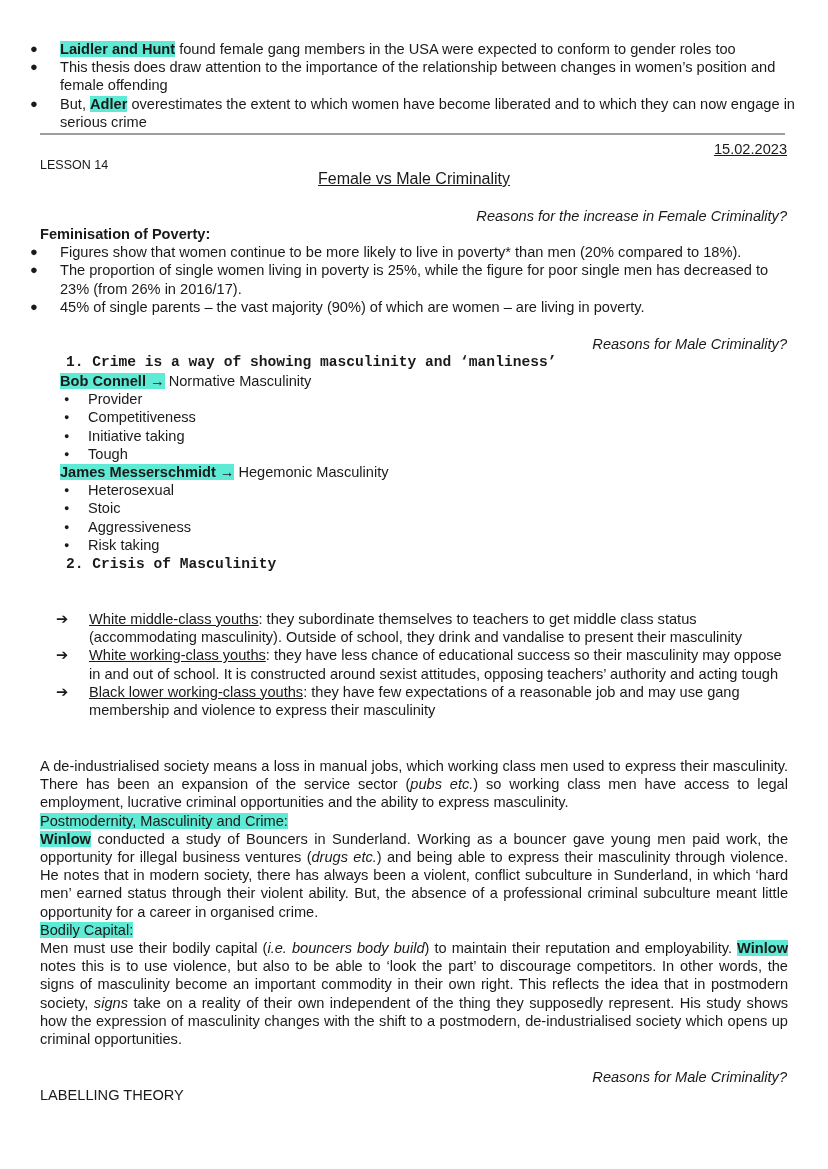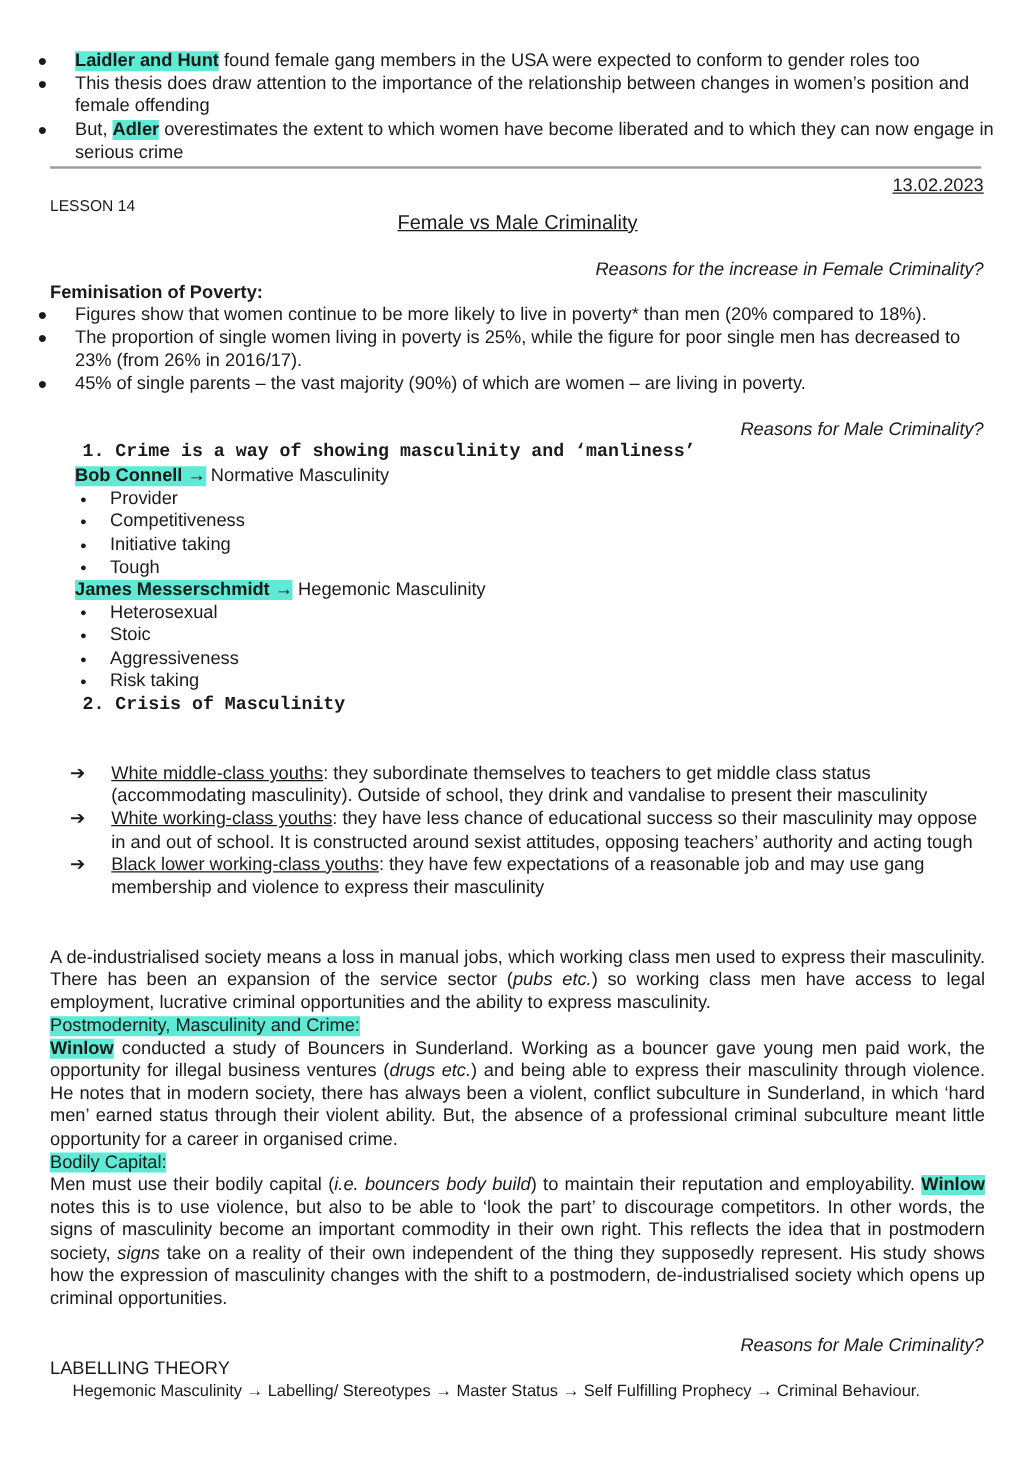--- a/index.html
+++ b/index.html
@@ -55,21 +55,21 @@
       <span>This thesis does draw attention to the importance of the relationship between changes in women’s position and female offending</span>
     </div>
     <div class="bul">
       <span class="dot">●</span>
       <span>But, </span><span class="hl b">Adler</span><span> overestimates the extent to which women have become liberated and to which they can now engage in serious crime</span>
     </div>
   </div>
 
   <div class="rule"></div>
 
-  <div class="date">13.02.2023</div>
+  <div class="date">15.02.2023</div>
   <div class="lesson">LESSON 14</div>
   <div class="title">Female vs Male Criminality</div>
 
   <div class="right-italic" style="top:207px;">Reasons for the increase in Female Criminality?</div>
 
   <div class="block" style="top:225px;">
     <div class="b">Feminisation of Poverty:</div>
     <div class="fbul">
       <span class="dot">●</span>
       <span>Figures show that women continue to be more likely to live in poverty* than men (20% compared to 18%).</span>
@@ -113,15 +113,14 @@
   <div class="block justify" style="top:757px;">
     <div><span>A de-industrialised society means a loss in manual jobs, which working class men used to express their masculinity. There has been an expansion of the service sector (</span><i>pubs etc.</i><span>) so working class men have access to legal employment, lucrative criminal opportunities and the ability to express masculinity.</span></div>
     <div><span class="hl">Postmodernity, Masculinity and Crime:</span></div>
     <div><span class="hl b">Winlow</span><span> conducted a study of Bouncers in Sunderland. Working as a bouncer gave young men paid work, the opportunity for illegal business ventures (</span><i>drugs etc.</i><span>) and being able to express their masculinity through violence. He notes that in modern society, there has always been a violent, conflict subculture in Sunderland, in which ‘hard men’ earned status through their violent ability. But, the absence of a professional criminal subculture meant little opportunity for a career in organised crime.</span></div>
     <div><span class="hl">Bodily Capital:</span></div>
     <div><span>Men must use their bodily capital (</span><i>i.e. bouncers body build</i><span>) to maintain their reputation and employability. </span><span class="hl b">Winlow</span><span> notes this is to use violence, but also to be able to ‘look the part’ to discourage competitors. In other words, the signs of masculinity become an important commodity in their own right. This reflects the idea that in postmodern society, </span><i>signs</i><span> take on a reality of their own independent of the thing they supposedly represent. His study shows how the expression of masculinity changes with the shift to a postmodern, de-industrialised society which opens up criminal opportunities.</span></div>
   </div>
 
   <div class="right-italic" style="top:1068px;">Reasons for Male Criminality?</div>
   <div class="block" style="top:1086px;">LABELLING THEORY</div>
-  <div class="flow">Hegemonic Masculinity → Labelling/ Stereotypes → Master Status → Self Fulfilling Prophecy → Criminal Behaviour.</div>
 
 </div>
 
 </body></html>

